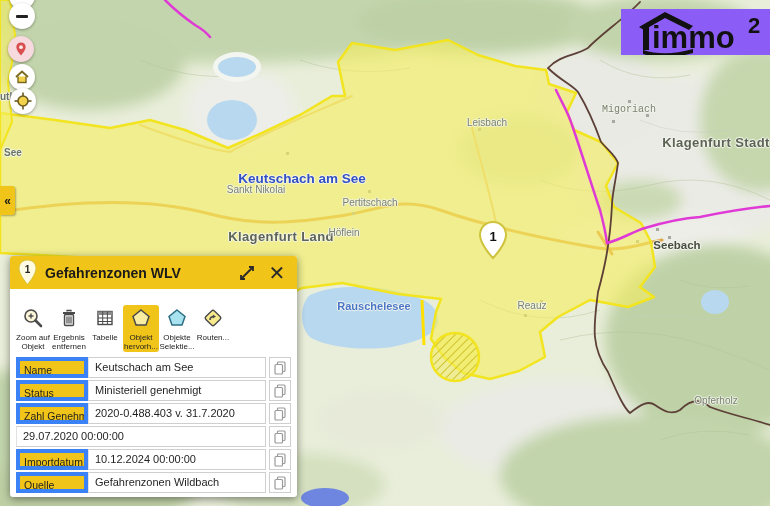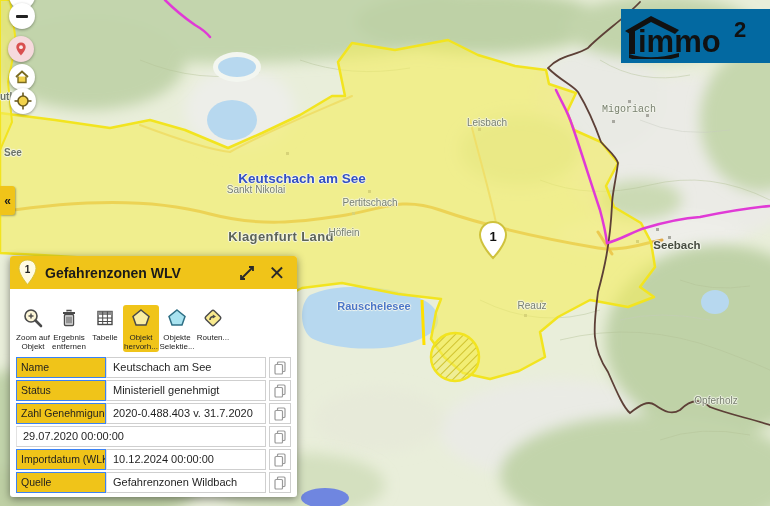--- a/index.html
+++ b/index.html
@@ -24,42 +24,42 @@
   .ctl.pink{background:#f6dadd;}
   .ctl .minus{width:12px;height:3px;background:#222;border-radius:1px;}
 
   
   #side-tab{position:absolute;left:0;top:186px;width:15px;height:29px;background:#f0c419;z-index:3;
             border-radius:0 3px 3px 0;box-shadow:1px 1px 2px rgba(0,0,0,.3);cursor:pointer;
             display:flex;align-items:center;justify-content:center;
             font-weight:bold;font-size:12px;color:#1a1a1a;}
 
   
-  #logo-box{position:absolute;left:621px;top:9px;width:149px;height:54px;background:#0369a1;z-index:3;
-            display:flex;align-items:center;justify-content:flex-start;}
+  #logo-box{position:absolute;left:621px;top:9px;width:149px;height:46px;background:#8b5cf6;z-index:3;
+            display:flex;align-items:center;justify-content:flex-end;}
 
   
   #panel{position:absolute;left:10px;top:256px;width:287px;height:241px;background:#fff;z-index:4;
          border-radius:3px;box-shadow:0 2px 8px rgba(0,0,0,.45);}
   #panel-header{height:33px;background:#f0c419;border-radius:3px 3px 0 0;display:flex;
                 align-items:center;padding:0 10px 0 8px;}
   #panel-title{font-weight:bold;font-size:14px;color:#1a1a1a;margin-left:8px;flex:1;}
   .hdr-btn{width:20px;height:20px;display:flex;align-items:center;justify-content:center;
            cursor:pointer;margin-left:10px;}
   #close-x{font-size:20px;line-height:20px;color:#2a2a2a;font-weight:normal;}
 
   #toolbar{display:flex;padding:16px 0 2px 5px;}
   .tool{width:36px;margin-right:0;text-align:center;cursor:pointer;padding:2px 0 1px 0;
         border-radius:3px;}
   .tool.selected{background:#f0c419;}
   .tool-label{font-size:8px;line-height:9px;color:#222;}
 
   #ptable{margin-top:3px;}
   .prow{display:flex;height:21px;margin:0 6px 2px 6px;}
-  .pl{width:90px;background:#f0c419;border:1px solid #3b82f6;font-size:10.5px;line-height:19px;
+  .pl{width:72px;background:#f0c419;border:4px solid #3b82f6;font-size:10.5px;line-height:19px;
       padding:0 4px;box-sizing:border-box;color:#1f1f1f;white-space:nowrap;overflow:hidden;}
   .pv{flex:1;border:1px solid #cfcfcf;border-left:1px solid #e2e2e2;background:#fff;font-size:11px;
       line-height:19px;padding:0 6px;box-sizing:border-box;color:#1f1f1f;white-space:nowrap;overflow:hidden;}
   .pc{width:22px;border:1px solid #cfcfcf;margin-left:3px;display:flex;align-items:center;
       justify-content:center;background:#fff;cursor:pointer;box-sizing:border-box;}
 </style>
 </head>
 <body>
 
 <div id="stage">
@@ -165,20 +165,21 @@
     <g>
       <path d="M493,222 c-7.5,0 -13,5.5 -13,13 c0,9.5 13,23 13,23 c0,0 13,-13.5 13,-23 c0,-7.5 -5.5,-13 -13,-13 z" fill="#ffffff" stroke="#cfc23c" stroke-width="2"></path>
       <text x="493" y="241" text-anchor="middle" font-size="13" font-weight="bold" font-family="Liberation Sans, sans-serif" fill="#111">1</text>
     </g>
   </svg>
 
   <div class="ml edge" style="left:0px;top:96px;">uth</div>
   <div class="ml edge" style="left:4px;top:152px;">See</div>
   <div class="ml" style="left:487px;top:122px;">Leisbach</div>
   <div class="ml" style="left:629px;top:109px;font-family:Liberation Mono, monospace;">Migoriach</div>
+  <div class="ml big" style="left:716px;top:142px;">Klagenfurt Stadt</div>
   <div class="ml blue-big" style="left:302px;top:178px;">Keutschach am See</div>
   <div class="ml" style="left:256px;top:189px;">Sankt Nikolai</div>
   <div class="ml" style="left:370px;top:202px;">Pertitschach</div>
   <div class="ml big" style="left:281px;top:236px;">Klagenfurt Land</div>
   <div class="ml" style="left:344px;top:232px;">Höflein</div>
   <div class="ml town" style="left:677px;top:245px;">Seebach</div>
   <div class="ml water" style="left:374px;top:306px;">Rauschelesee</div>
   <div class="ml" style="left:532px;top:305px;">Reauz</div>
   <div class="ml" style="left:716px;top:400px;">Opferholz</div>
 

